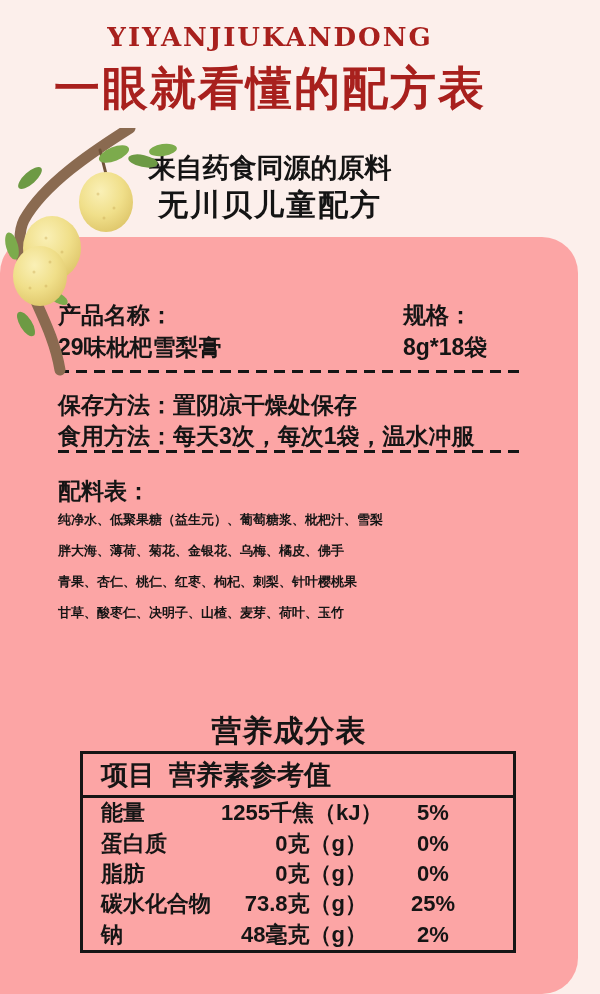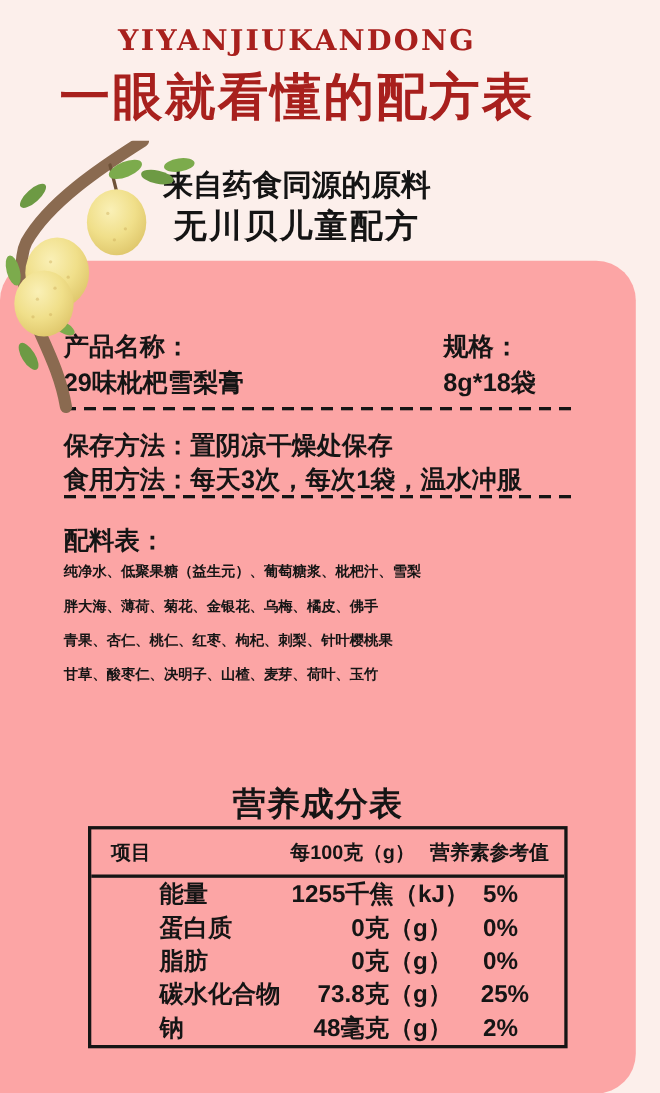--- a/index.html
+++ b/index.html
@@ -55,31 +55,31 @@
   
   .ntable {
     left:80px; top:514px; width:436px; height:202px;
     border:3px solid #151515;
     display:flex; flex-direction:column;
   }
   .thead {
     height:44px; flex:0 0 auto;
     border-bottom:3px solid #151515;
     display:flex; align-items:center;
-    font-size:18px; font-weight:700; white-space:nowrap;
+    font-size:27px; font-weight:700; white-space:nowrap;
   }
   .thead .h-item { margin-left:18px; }
   .thead .h-per  { margin-left:auto; }
   .thead .h-nrv  { margin-left:14px; margin-right:14px; }
   .tbody { flex:1 1 auto; display:flex; flex-direction:column; }
   .trow {
     flex:1 1 0;
     display:grid; grid-template-columns:138px 172px 1fr;
     align-items:center;
-    font-size:22px; font-weight:600; white-space:nowrap;padding-left:44px;
+    font-size:22px; font-weight:600; white-space:nowrap;
   }
   .trow .c-name { padding-left:18px; text-align:left; }
   .trow .c-val  { text-align:right; padding-right:26px; }
   .trow .c-nrv  { text-align:center; padding-right:40px; }
   
   .art { position:absolute; left:0; top:128px; width:235px; height:255px; z-index:5; }
 </style>
 </head>
 <body>
 
@@ -119,21 +119,20 @@
     <div>胖大海、薄荷、菊花、金银花、乌梅、橘皮、佛手</div>
     <div>青果、杏仁、桃仁、红枣、枸杞、刺梨、针叶樱桃果</div>
     <div>甘草、酸枣仁、决明子、山楂、麦芽、荷叶、玉竹</div>
   </div>
 
   <div class="abs nutri-title">营养成分表</div>
 
   <div class="abs ntable">
     <div class="thead">
       <span class="h-item">项目</span>
-      <span class="h-per">每100克（g）</span>
       <span class="h-nrv">营养素参考值</span>
     </div>
     <div class="tbody">
       <div class="trow">
         <span class="c-name">能量</span>
         <span class="c-val">1255千焦（kJ）</span>
         <span class="c-nrv">5%</span>
       </div>
       <div class="trow">
         <span class="c-name">蛋白质</span>

